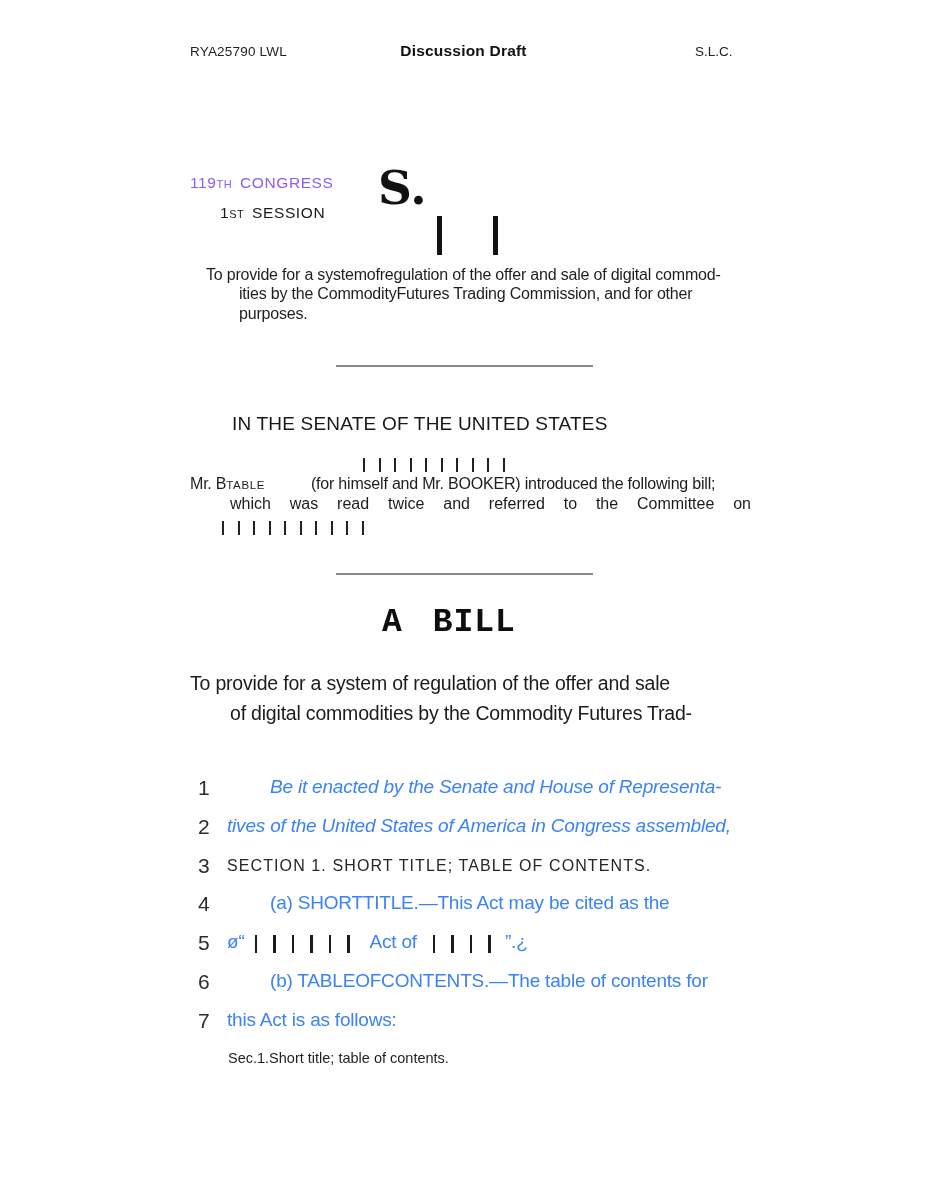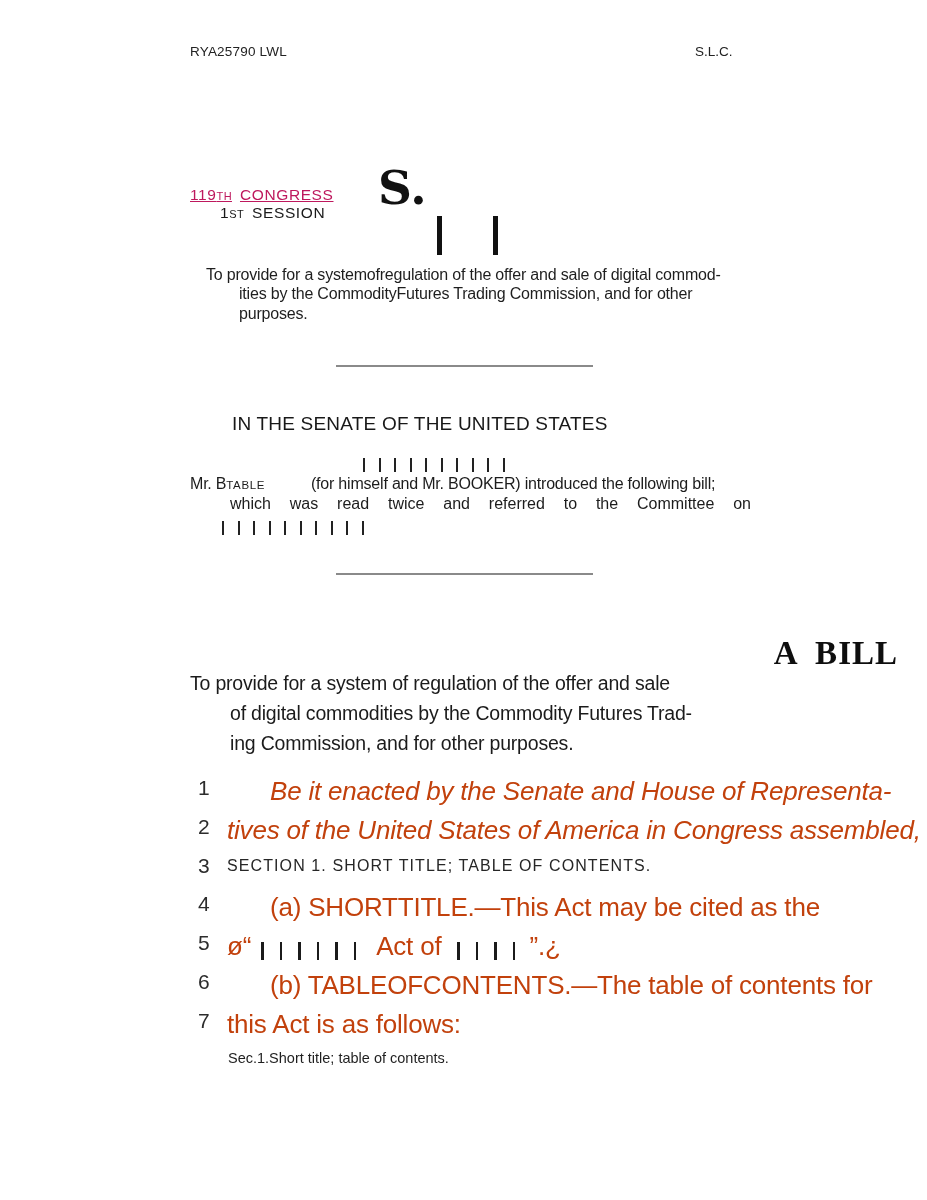--- a/index.html
+++ b/index.html
@@ -12,21 +12,21 @@
     overflow:hidden;
   }
   .abs{position:absolute;}
 
   
   .doc-code{left:190px;top:44px;font-size:13.5px;letter-spacing:.2px;color:#222;}
   .draft-label{left:0;width:927px;top:42px;text-align:center;font-size:15.5px;font-weight:700;letter-spacing:.2px;color:#111;}
   .office-code{left:695px;top:44px;font-size:13.5px;color:#222;}
 
   
-  .congress-line{left:190px;top:186px;font-size:15.5px;letter-spacing:.6px;color:#be185d;white-space:nowrap;text-decoration:underline;}
+  .congress-line{left:190px;top:174px;font-size:15.5px;letter-spacing:.6px;color:#8b5cf6;white-space:nowrap;}
   .session-line{left:220px;top:204px;font-size:15.5px;letter-spacing:.6px;color:#1a1a1a;white-space:nowrap;}
   .ordinal{font-size:11px;letter-spacing:.4px;}
   .word-gap{display:inline-block;width:8px;}
 
   .bill-type{left:378px;top:160px;font-family:"DejaVu Serif","Liberation Serif",serif;font-weight:700;font-size:47px;color:#111;}
   .bill-number-blank{left:437px;top:216px;white-space:nowrap;}
   .bill-number-blank .bar{display:inline-block;width:5px;height:39px;background:#111;margin-right:51px;}
   .bill-number-blank .bar:last-child{margin-right:0;}
 
   
@@ -45,30 +45,30 @@
   .bar-row .bar{display:inline-block;width:2px;height:14px;background:#222;margin-right:13.5px;}
   .bar-row .bar:last-child{margin-right:0;}
   .date-blank{left:363px;top:458px;}
   .committee-blank{left:222px;top:521px;}
 
   .sponsor-line{left:190px;top:475px;font-size:16px;letter-spacing:-.2px;color:#1c1c1c;white-space:nowrap;}
   .sponsor-smallcaps{font-size:11.5px;letter-spacing:.6px;margin-right:46px;}
   .committee-line{left:223px;top:495px;width:521px;font-size:16px;color:#1c1c1c;text-align:justify;text-align-last:justify;margin-left:7px;}
 
   
-  .bill-heading{left:0;top:635px;width:898px;text-align:right;font-family:Liberation Serif, serif;font-weight:700;font-size:33px;word-spacing:9px;letter-spacing:1px;color:#0e0e0e;}
+  .bill-heading{left:0;top:604px;width:898px;text-align:center;font-family:Liberation Mono, monospace;font-weight:700;font-size:33px;word-spacing:9px;letter-spacing:1px;color:#0e0e0e;}
 
   
   .long-title{left:190px;top:668px;font-size:19.5px;line-height:30px;letter-spacing:-.2px;color:#1b1b1b;}
   .long-title .cont{padding-left:40px;}
 
   
   .body-row{position:absolute;left:198px;white-space:nowrap;}
   .line-num{display:inline-block;width:21px;font-size:21px;color:#2c2c2c;vertical-align:top;}
-  .line-text{display:inline-block;margin-left:8px;font-size:26px;letter-spacing:-.2px;color:#c2410c;vertical-align:top;}
+  .line-text{display:inline-block;margin-left:8px;font-size:19px;letter-spacing:-.2px;color:#3b82f6;vertical-align:top;}
   .line-text.italic{font-style:italic;}
   .line-text.indent{padding-left:43px;}
   .line-text.sec-head{font-size:16px;letter-spacing:1.1px;color:#262626;padding-top:3px;}
   .row-1{top:776px;} .row-2{top:815px;} .row-3{top:854px;} .row-4{top:892px;}
   .row-5{top:931px;} .row-6{top:970px;} .row-7{top:1009px;}
 
   
   .blank-inline{white-space:nowrap;}
   .blank-inline .bar{display:inline-block;width:2.5px;height:18px;background:#1b1b1b;margin:0 8px;vertical-align:-5px;}
   .q-open{margin-right:2px;}
@@ -78,20 +78,21 @@
   
   .toc-sec{left:228px;top:1050px;font-size:14.5px;color:#1f1f1f;}
   .toc-title{left:0;top:1083px;width:912px;text-align:center;font-size:15.5px;letter-spacing:.4px;color:#1a1a1a;}
 </style>
 </head>
 <body>
 
 <div class="page">
 
   <div class="abs doc-code">RYA25790 LWL</div>
+  <div class="abs draft-label">Discussion Draft</div>
   <div class="abs office-code">S.L.C.</div>
 
   <div class="abs congress-line">
     <span>119</span><span class="ordinal">TH</span><span class="word-gap"></span><span>CONGRESS</span>
   </div>
   <div class="abs session-line">
     <span>1</span><span class="ordinal">ST</span><span class="word-gap"></span><span>SESSION</span>
   </div>
 
   <div class="abs bill-type">S.</div>
@@ -117,21 +118,20 @@
 
   <div class="abs bar-row committee-blank"><span class="bar"></span><span class="bar"></span><span class="bar"></span><span class="bar"></span><span class="bar"></span><span class="bar"></span><span class="bar"></span><span class="bar"></span><span class="bar"></span><span class="bar"></span></div>
 
   <div class="abs rule rule-2"></div>
 
   <div class="abs bill-heading">A BILL</div>
 
   <div class="abs long-title">
     <div>To provide for a system of regulation of the offer and sale</div>
     <div class="cont">of digital commodities by the Commodity Futures Trad-</div>
-    <div class="cont">ing Commission, and for other purposes.</div>
   </div>
 
   <div class="body-row row-1">
     <span class="line-num">1</span><span class="line-text italic indent">Be it enacted by the Senate and House of Representa-</span>
   </div>
   <div class="body-row row-2">
     <span class="line-num">2</span><span class="line-text italic">tives of the United States of America in Congress assembled,</span>
   </div>
   <div class="body-row row-3">
     <span class="line-num">3</span><span class="line-text sec-head">SECTION 1. SHORT TITLE; TABLE OF CONTENTS.</span>

